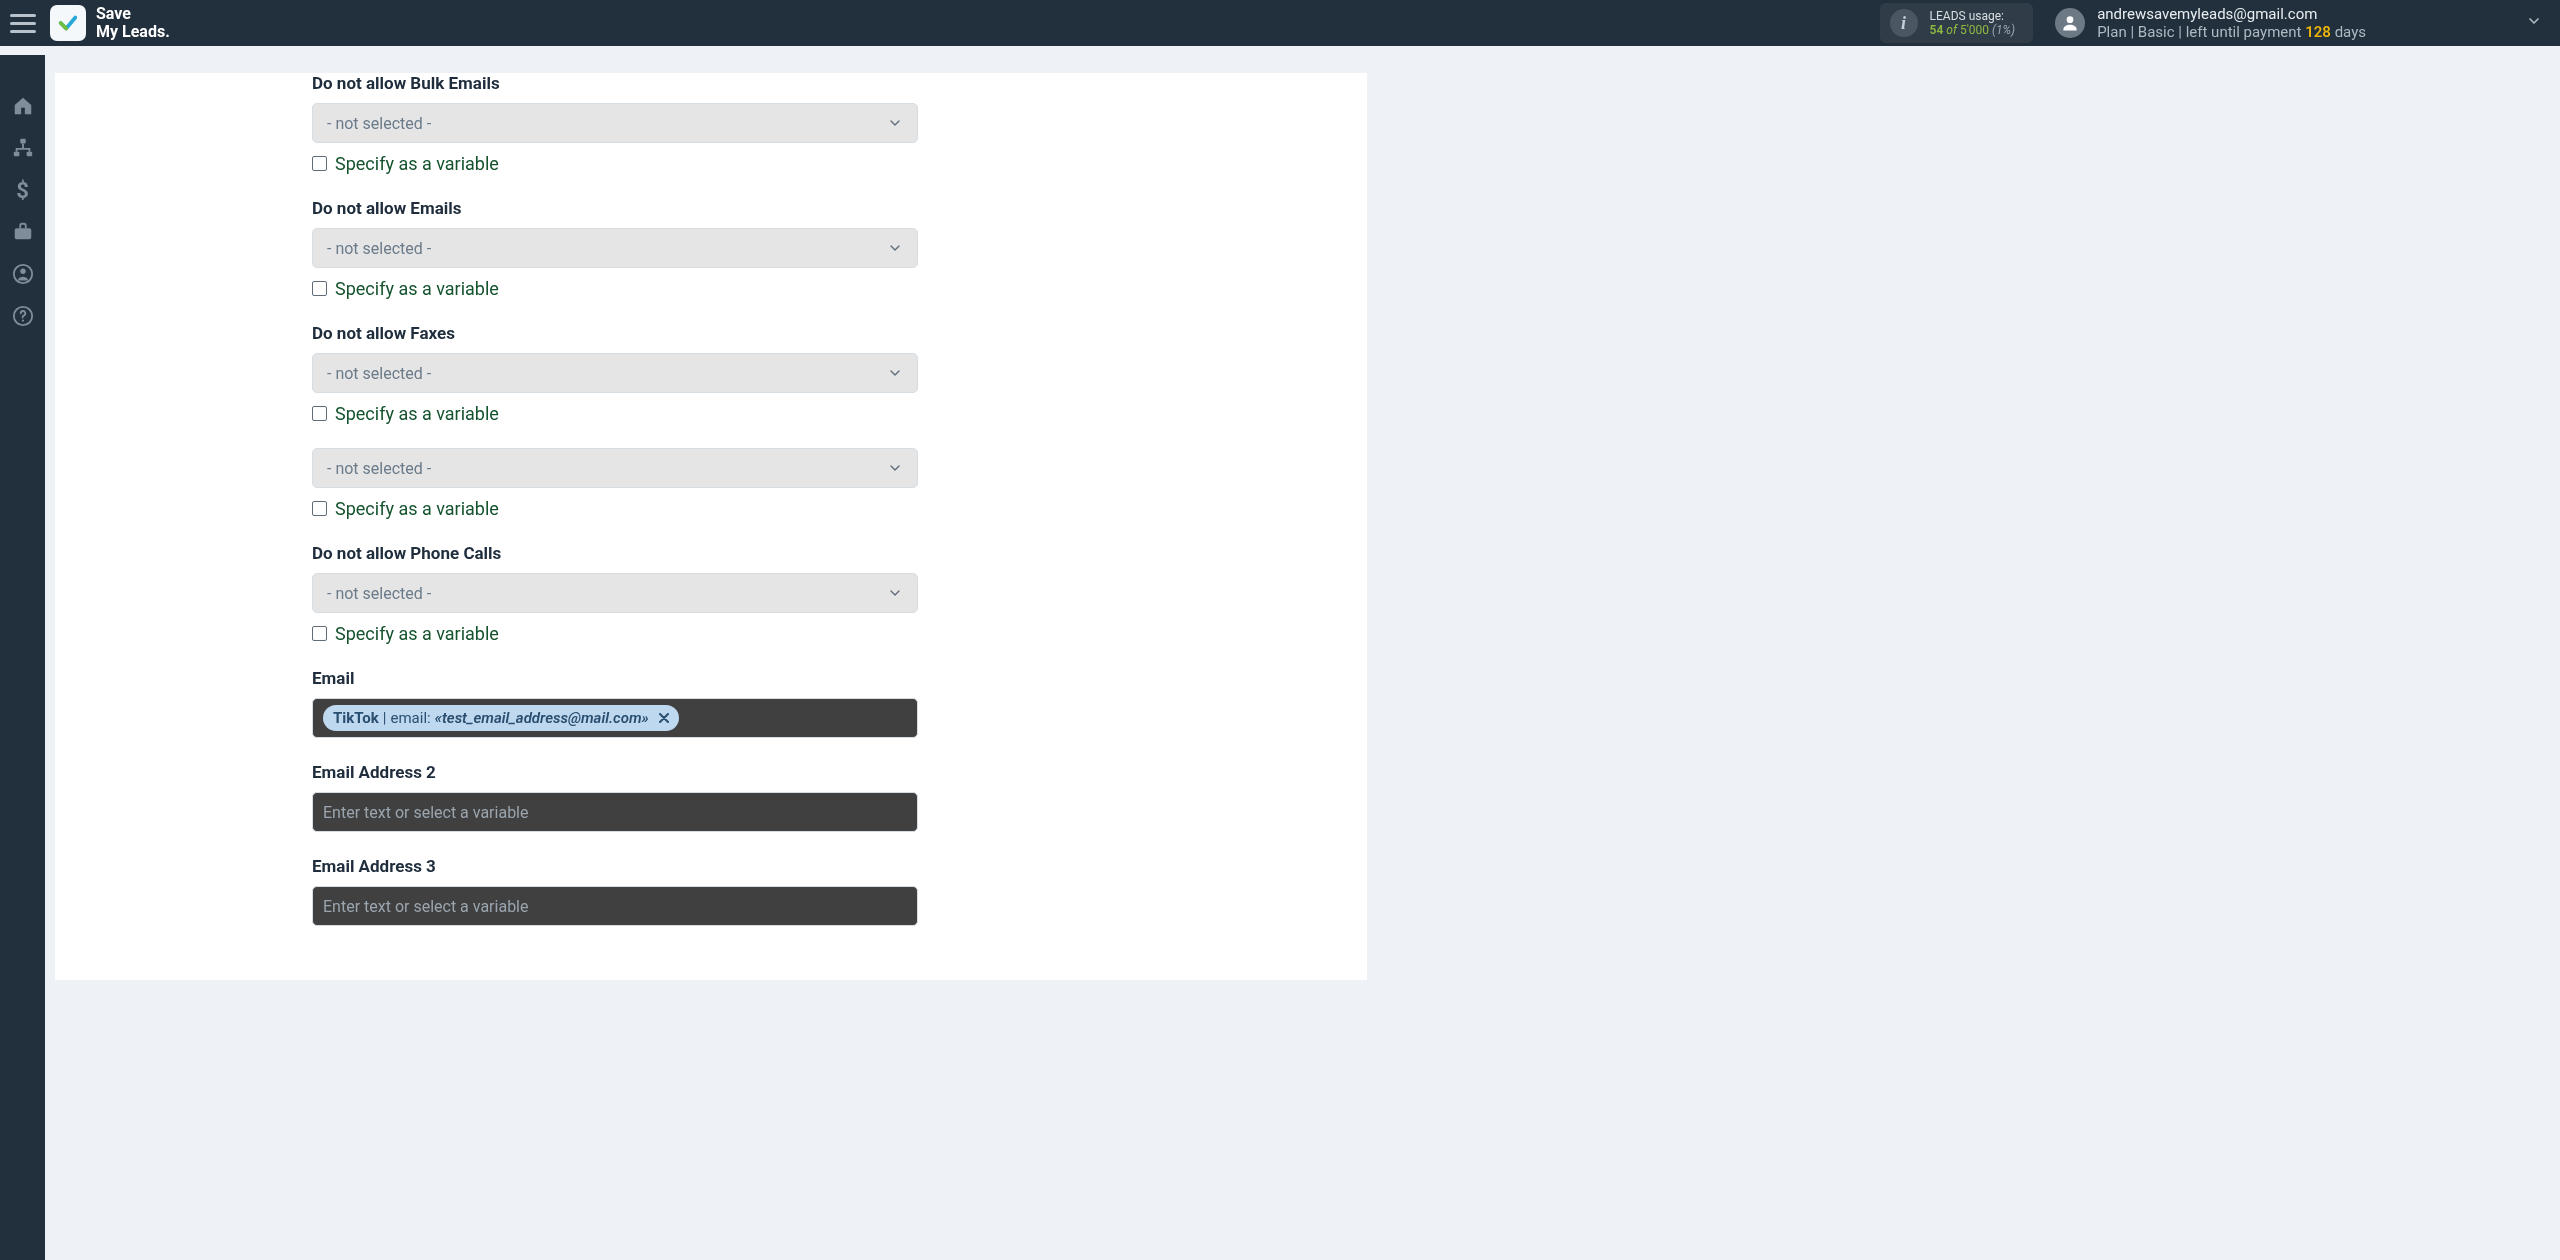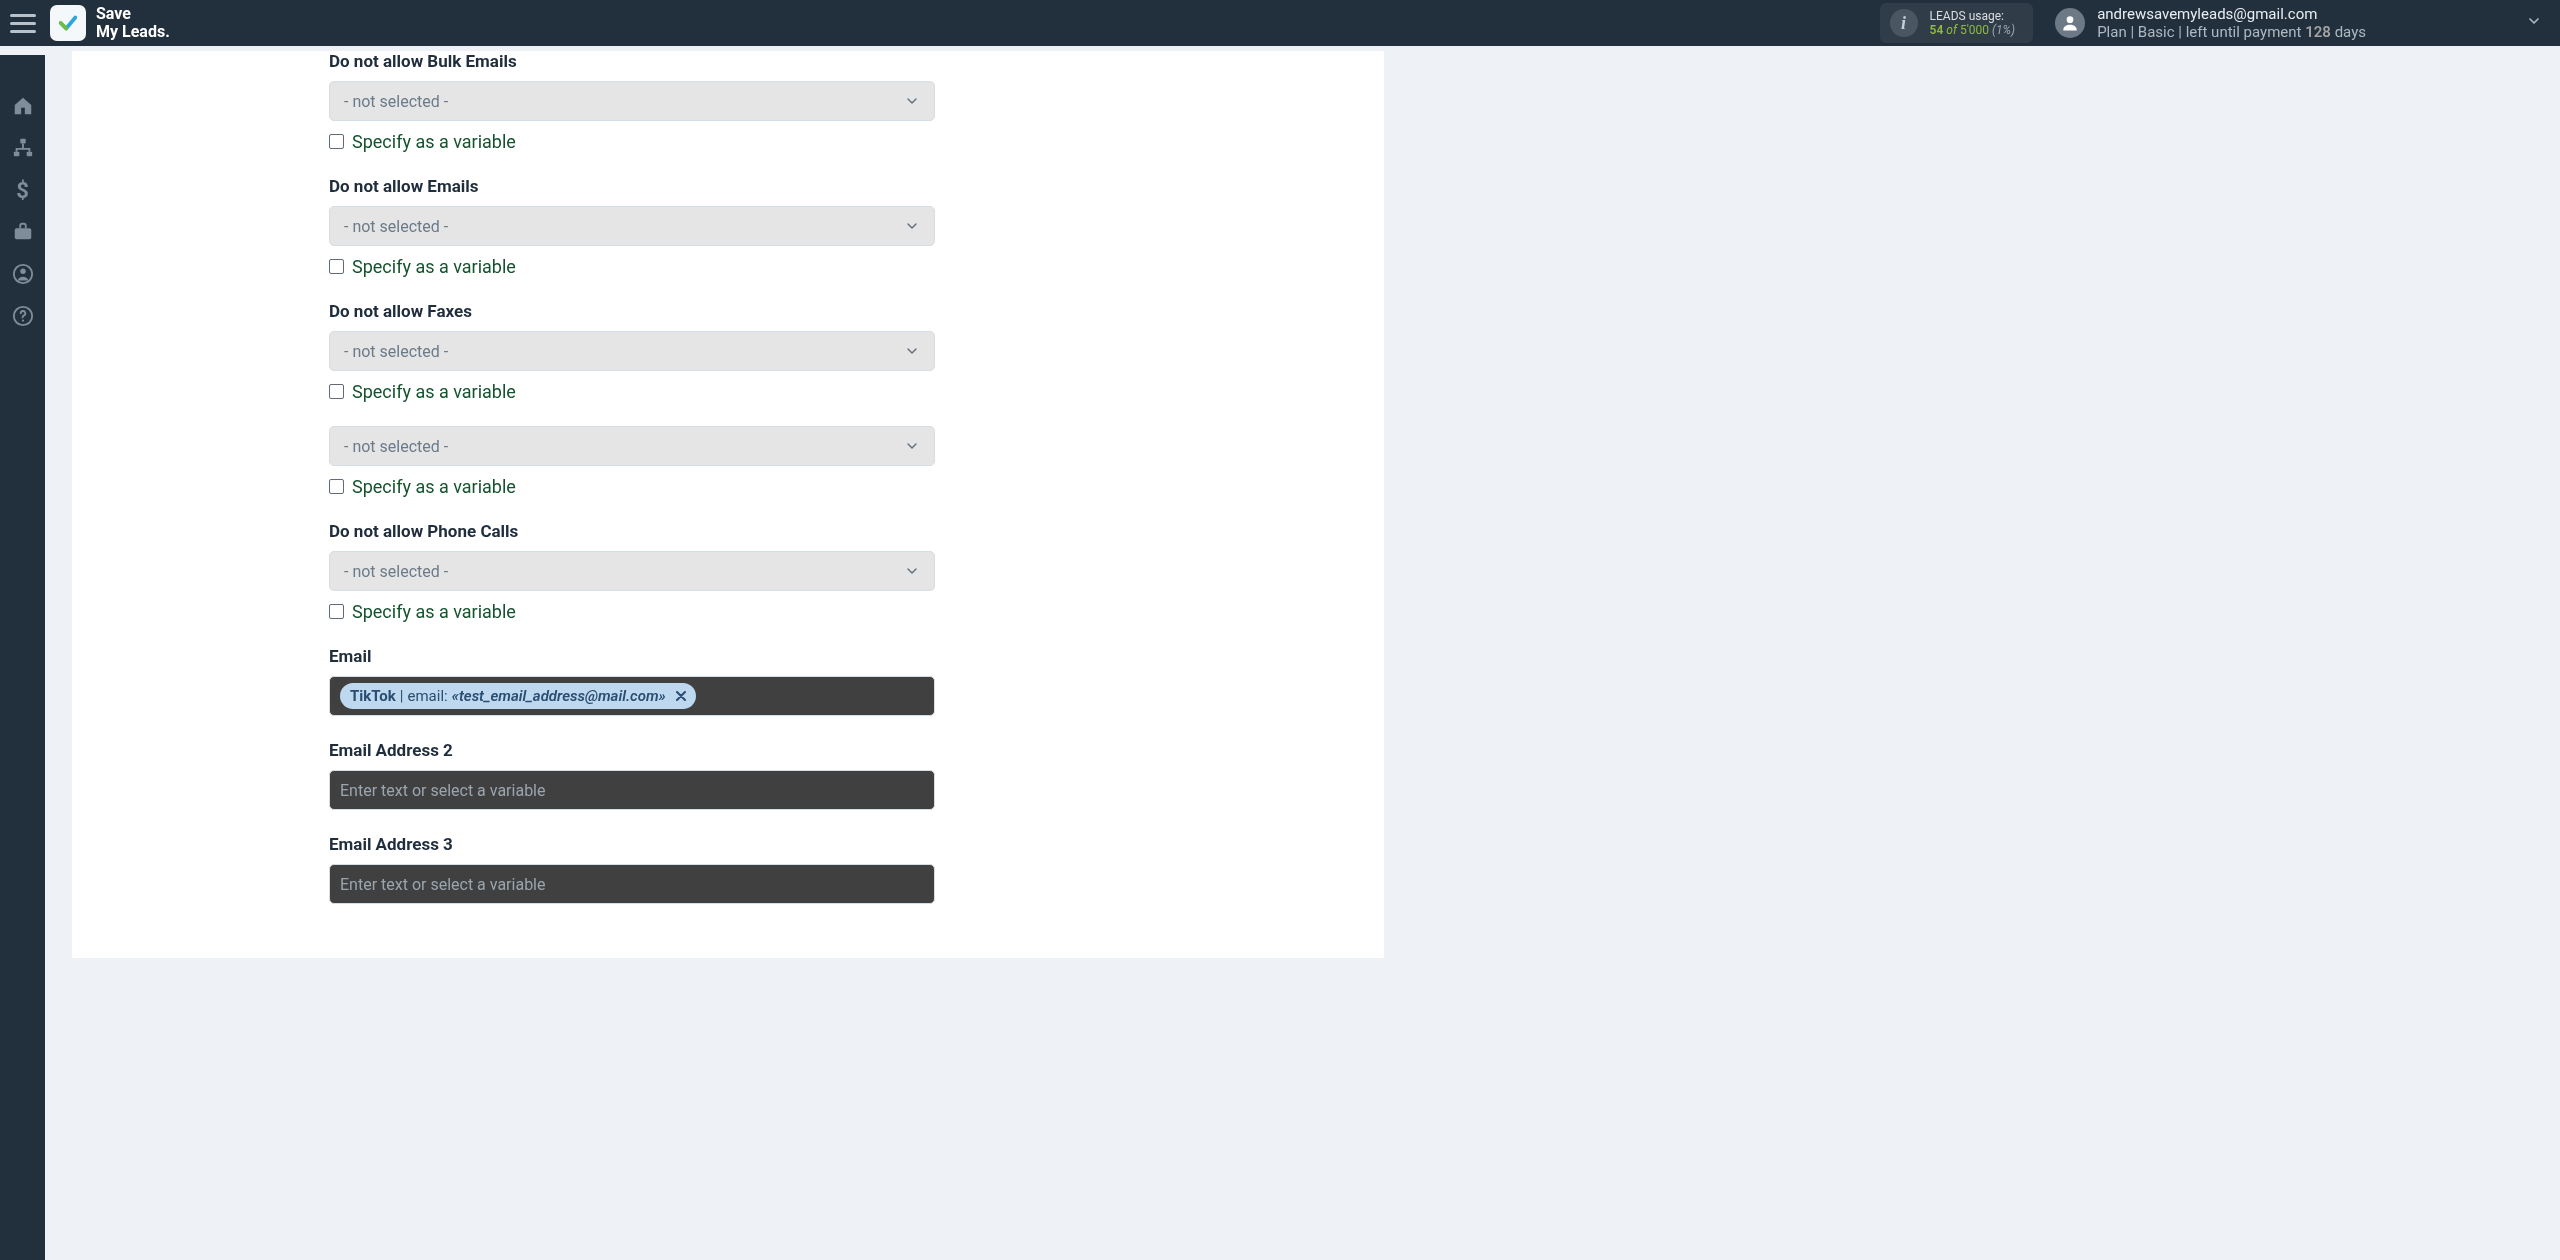--- a/index.html
+++ b/index.html
@@ -80,21 +80,21 @@
     cursor: pointer;
   }
   .avatar {
     width: 30px; height: 30px; border-radius: 50%;
     background: #6d7a86;
     display: flex; align-items: center; justify-content: center;
   }
   .account-text { font-size: 15px; line-height: 1.2; }
   .account-email { color: #e8edf1; }
   .account-plan  { color: #aeb8c1; }
-  .account-plan .days-num { color: #a3a3a3; font-weight: 600; }
+  .account-plan .days-num { color: #eab308; font-weight: 600; }
   .header-caret {
     margin-left: 160px;
     cursor: pointer;
   }
 
   
   .sidebar {
     position: fixed; top: 55px; left: 0; bottom: 0; width: 45px;
     background: var(--sidebar-bg);
     display: flex; flex-direction: column; align-items: center;
@@ -105,22 +105,22 @@
     width: 45px; height: 42px;
     display: flex; align-items: center; justify-content: center;
     cursor: pointer;
   }
   .side-item svg, .side-item .glyph {
     color: var(--icon-muted);
   }
 
   
   .page {
-    margin-left: 72px;
-    padding-top: 51px;
+    margin-left: 55px;
+    padding-top: 73px;
     min-height: 100vh;
     border-radius: 19px;
   }
   .panel {
     background: var(--panel-bg);
     width: 1312px;
     margin: 0 0 0 0;
     padding: 0 0 30px 257px;
   }
   .field-block { padding-top: 0; margin-bottom: 24px; }

